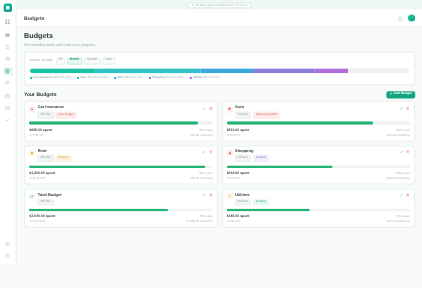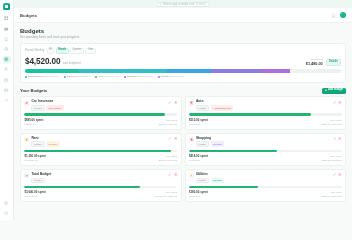--- a/index.html
+++ b/index.html
@@ -305,33 +305,20 @@
         <div class="period-tabs">
           <span class="period-label">Period: Monthly</span>
           <span class="tab-group">
             <span class="tab">W</span>
             <span class="tab sel">Month</span>
             <span class="tab">Quarter</span>
             <span class="tab">Year</span>
           </span>
         </div>
 
-        <div class="sum-row">
-          <div class="sum-left">
-            <span class="amount">$4,520.00</span>
-            <span class="amount-cap">total budgeted</span>
-          </div>
-          <div class="sum-right">
-            <div class="rem-block">
-              <div class="rem-label">Remaining</div>
-              <div class="rem-val">$1,480.00</div>
-            </div>
-            <span class="ghost-btn">Details</span>
-          </div>
-        </div>
 
         <div class="multibar" id="multibar">
             <span style="width: 17%; background: rgb(25, 194, 160);"></span>
             <span style="width: 28%; background: rgb(47, 192, 200);"></span>
             <span style="width: 14%; background: rgb(58, 167, 224);"></span>
             <span style="width: 16%; background: rgb(140, 124, 224);"></span>
             <span style="width: 9%; background: rgb(176, 111, 216);"></span>
             <span style="width: 16%; background: rgb(237, 242, 240);"></span>
           </div>
         <div class="legend" id="legend">

